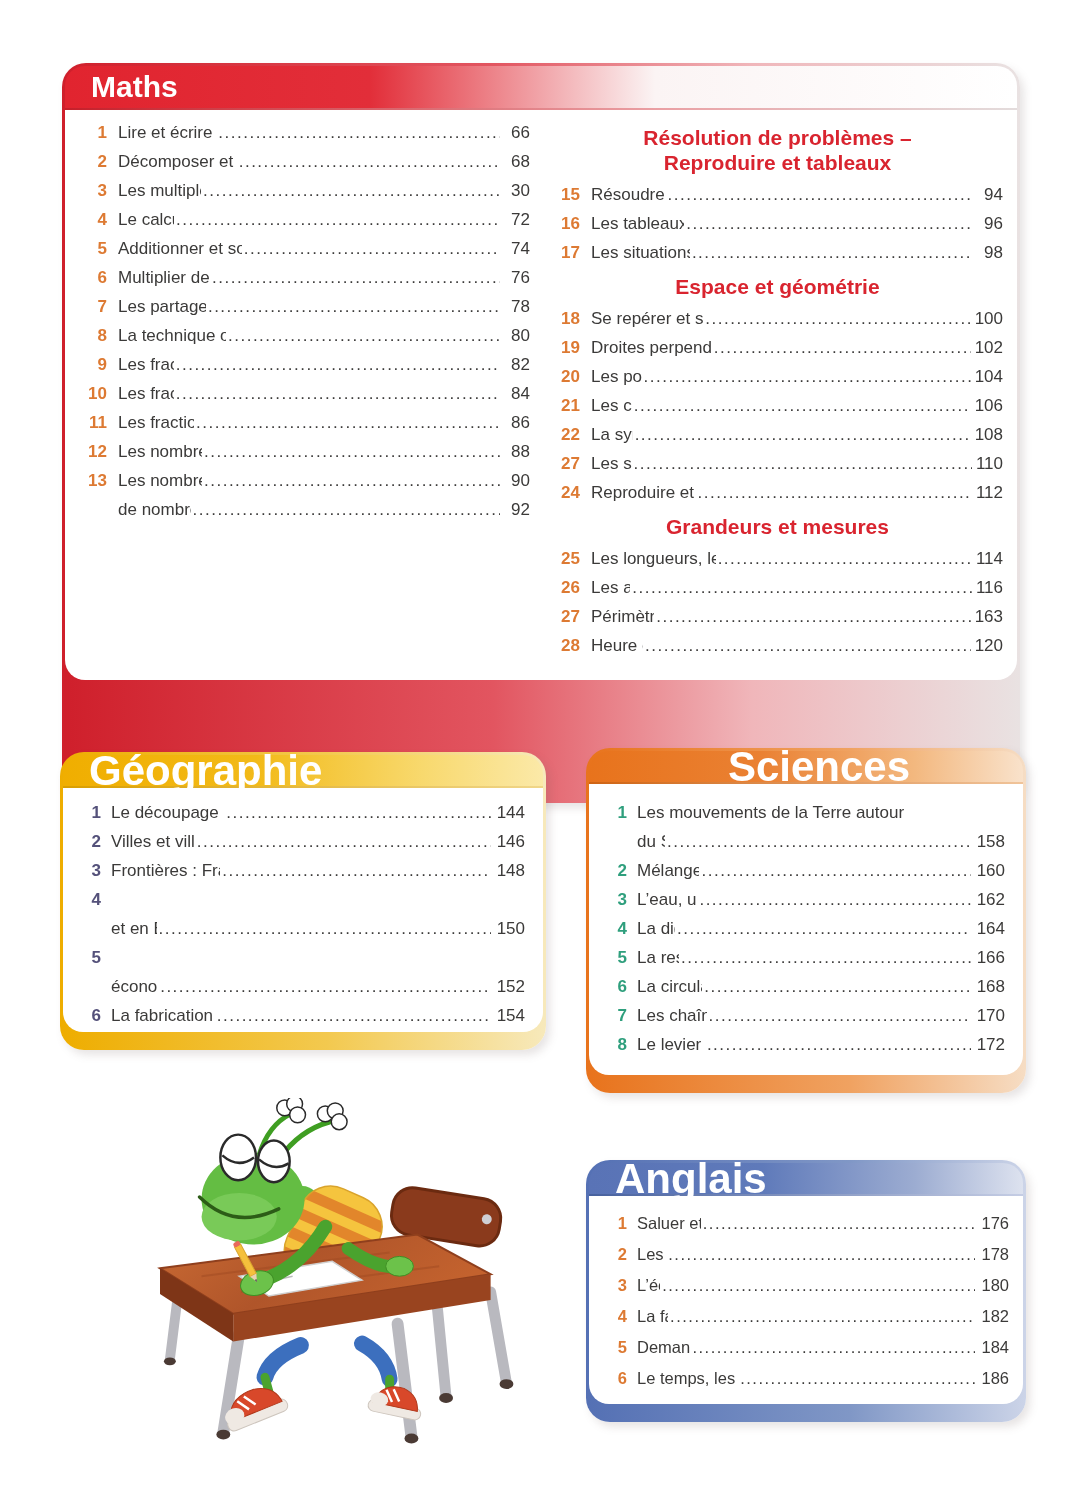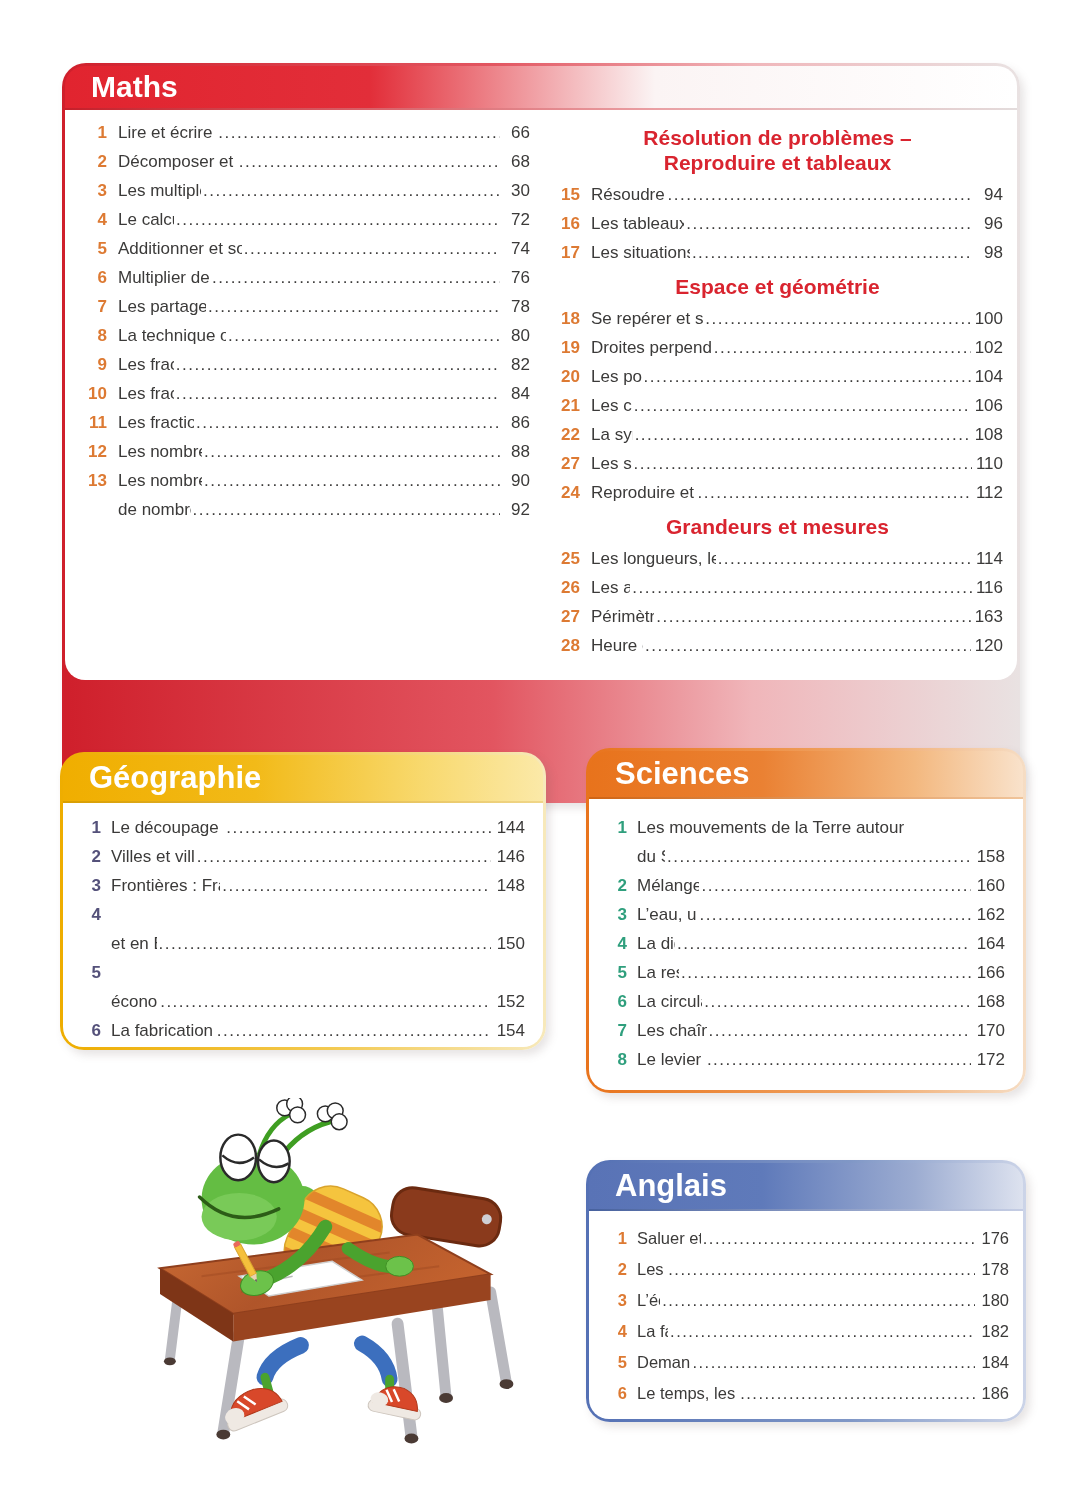--- a/index.html
+++ b/index.html
@@ -1,22 +1,22 @@
 <!DOCTYPE html>
 <html><head>
 <meta charset="utf-8">
 <style>
   html,body{margin:0;padding:0;background:#ffffff;}
   body{width:1083px;height:1500px;position:relative;overflow:hidden;
        font-family:"Liberation Sans","DejaVu Sans",sans-serif;color:#3b3a39;}
 
   .card{position:absolute;border-radius:24px;padding:3px;box-sizing:border-box;
         box-shadow:4px 5px 9px rgba(120,105,105,0.18);}
-  .card-header{height:46px;display:flex;align-items:center;padding-left:26px;
-        color:#fff;font-weight:700;font-size:31px;border-radius:20px 20px 0 0;box-sizing:border-box;}
+  .card-header{height:31px;display:flex;align-items:center;padding-left:26px;
+        color:#fff;font-weight:700;font-size:42px;border-radius:20px 20px 0 0;box-sizing:border-box;}
   .sep{height:2px;}
   .card-body{background:#fff;border-radius:0 0 20px 20px;box-sizing:border-box;}
 
   
   #card-maths{left:62px;top:63px;width:958px;height:740px;
      background:linear-gradient(to right,#cf1f2b,#e25560 45%,#f0b6ba 72%,#e9e2e2 100%);}
   #card-maths .card-header{height:42px;font-size:30px;
      background:linear-gradient(to right,#e1242f 0%,#e22e39 32%,#fbf4f4 62%,#ffffff 100%);}
   #card-maths .sep{background:linear-gradient(to right,#c51f2a,#ea9fa3 62%,#e3dcdc 100%);}
   #card-maths .card-body{height:570px;display:flex;gap:22px;padding:8px 14px 0 14px;}
@@ -43,21 +43,21 @@
 
   #card-geo{left:60px;top:752px;width:486px;height:298px;
      background:linear-gradient(to right,#eead00,#f3c94f 55%,#f7e9bb 100%);}
   #card-geo .card-header{background:linear-gradient(to right,#f0ae00 0%,#f2ba18 40%,#f8d96e 75%,#fbe9a8 100%);}
   #card-geo .sep{background:linear-gradient(to right,#d99e00,#f0d689 100%);}
   #card-geo .card-body{height:244px;}
   #card-geo .n{color:#54517a;}
 
   #card-sciences{left:586px;top:748px;width:440px;height:345px;
      background:linear-gradient(to right,#e8731c,#f0a261 60%,#f6ddc4 100%);}
-  #card-sciences .card-header{background:linear-gradient(to right,#e8731c 0%,#ea8133 40%,#f3b87f 75%,#f9e2cb 100%);}
+  #card-sciences .card-header{background:linear-gradient(to right,#e8731c 0%,#ea8133 40%,#f3b87f 75%,#f9e2cb 100%);justify-content:center;}
   #card-sciences .sep{background:linear-gradient(to right,#cf6414,#f0c49a 100%);}
   #card-sciences .card-body{height:291px;padding-top:14px;}
   #card-sciences .n{color:#2f9f7d;}
 
   #card-anglais{left:586px;top:1160px;width:440px;height:262px;
      background:linear-gradient(to right,#5470b4,#8097c6 60%,#ccd4e8 100%);}
   #card-anglais .card-header{background:linear-gradient(to right,#5973b6 0%,#5f7aba 40%,#9cacd1 75%,#dde2ef 100%);}
   #card-anglais .sep{background:linear-gradient(to right,#47619e,#c5cde4 100%);}
   #card-anglais .card-body{height:208px;padding-top:12px;padding-right:14px;}
   #card-anglais .row{line-height:31px;font-size:16.5px;}

